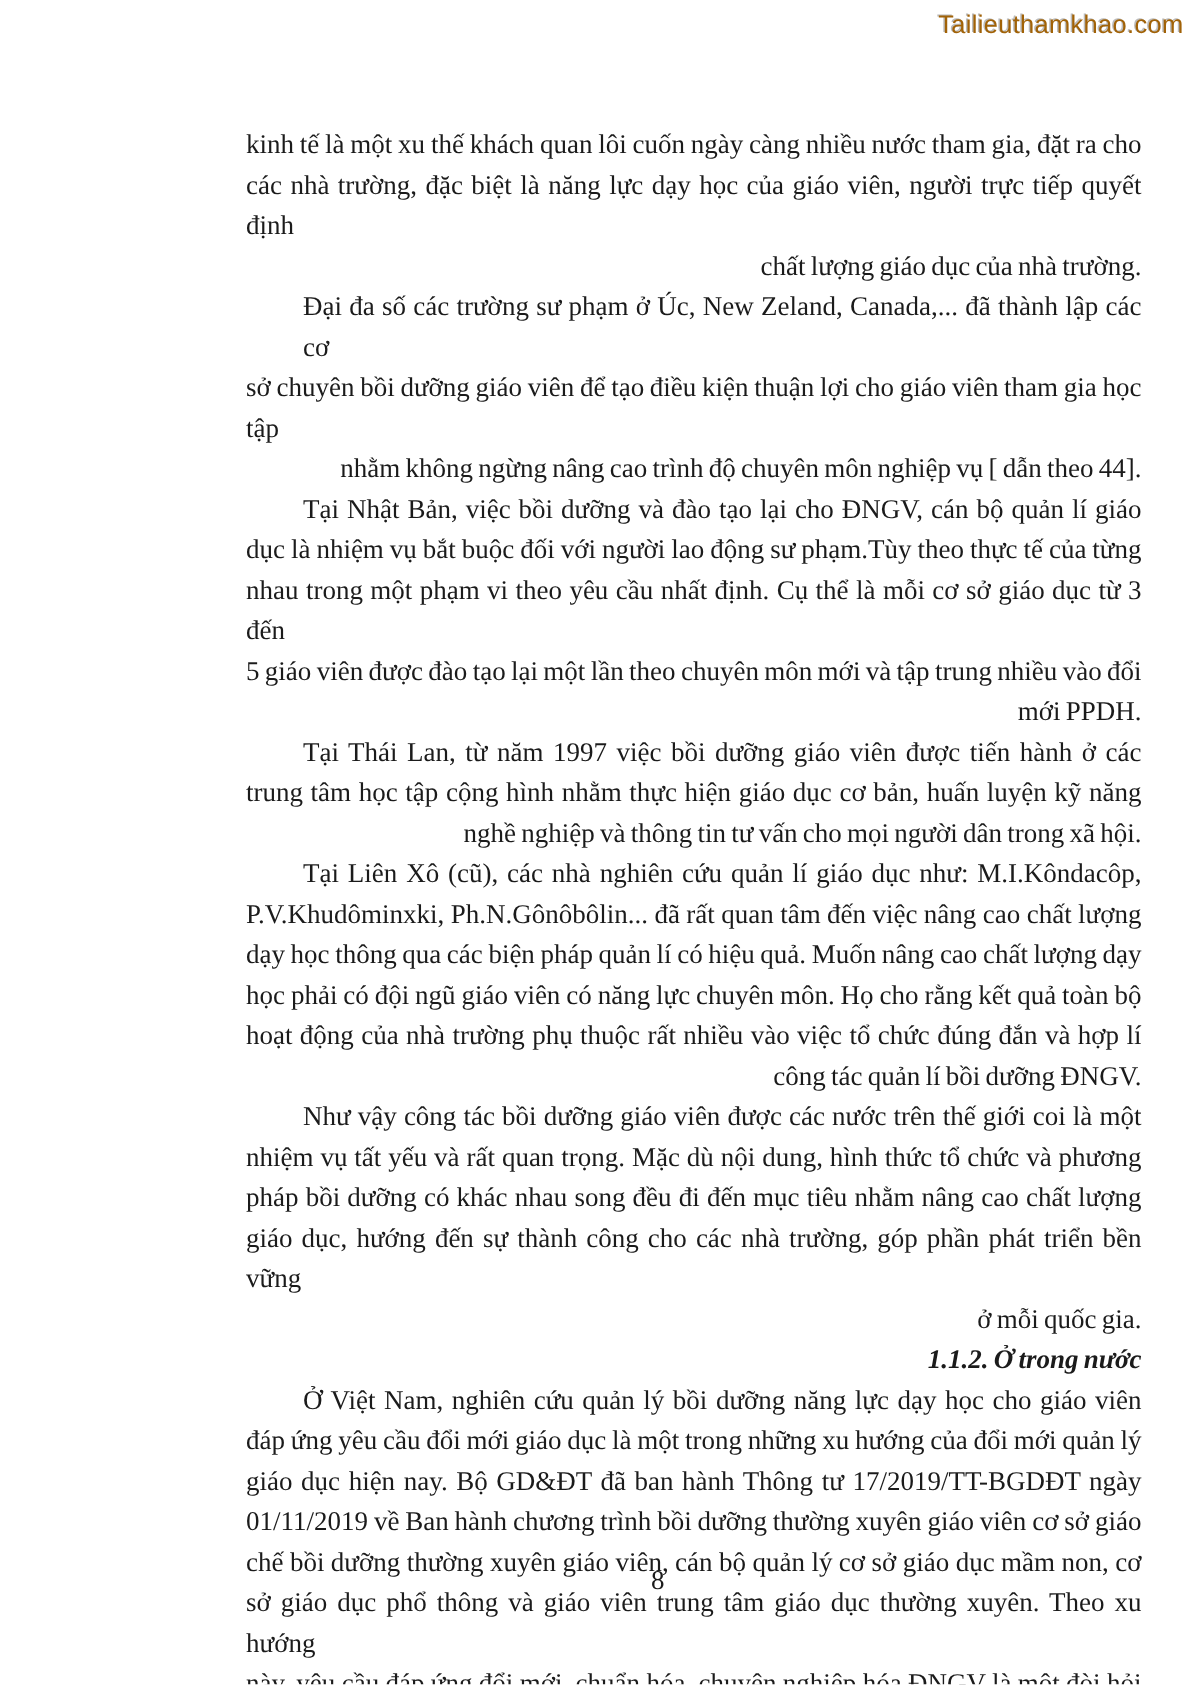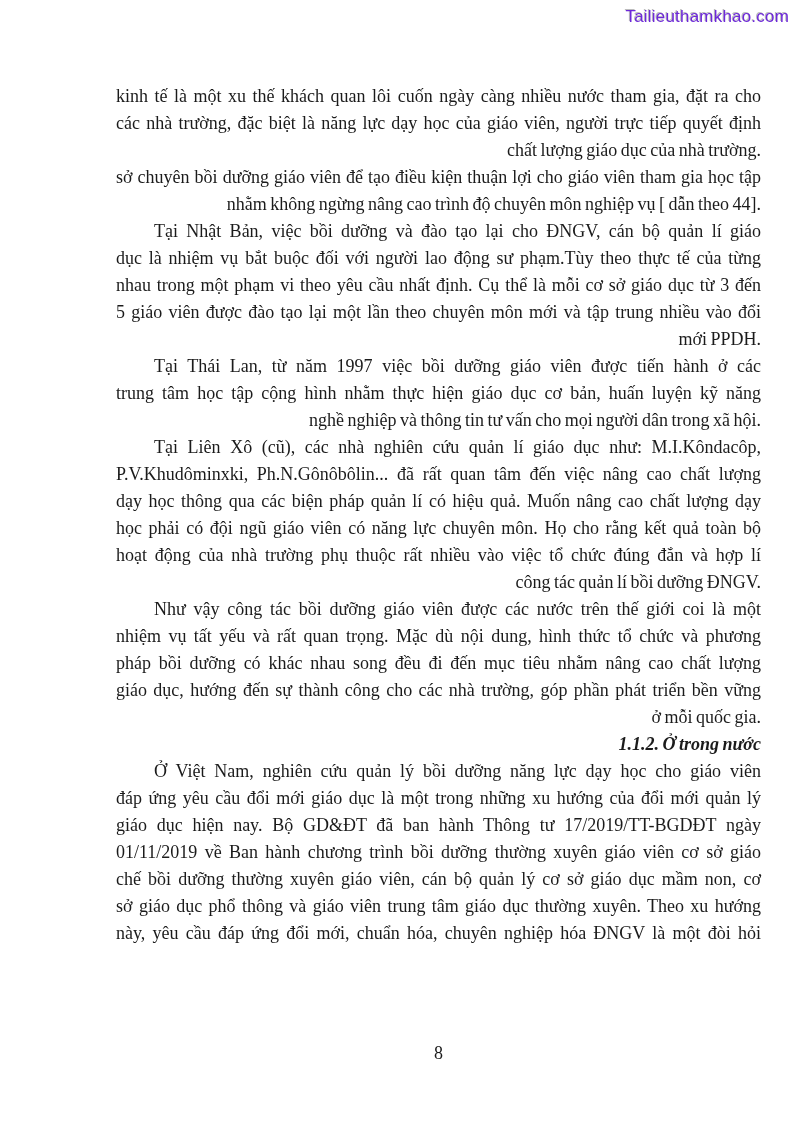--- a/index.html
+++ b/index.html
@@ -15,21 +15,21 @@
     overflow: hidden;
     font-family: "Liberation Serif", "DejaVu Serif", serif;
     color: #1b1b1b;
   }
   .watermark {
     position: absolute;
     top: 7px;
     right: 5px;
     font-family: "Liberation Sans", "DejaVu Sans", sans-serif;
     font-size: 17px;
-    color: #6d28d9;
+    color: #a16207;
     text-shadow: -1px -1px 0 #bcbcbc, 1px 1px 0 #ffffff;
     letter-spacing: 0.2px;
     user-select: none;
   }
   .doc-body {
     position: absolute;
     top: 83px;
     left: 116px;
     width: 645px;
   }
@@ -37,20 +37,21 @@
   .line {
     font-size: 18px;
     line-height: 27px;
     text-align: right;
     word-spacing: -1px;
     white-space: normal;
   }
   .line.fill {
     text-align: justify;
     text-align-last: justify;
+    margin-left: 48px;
   }
   .line.indent { padding-left: 38px; }
   .line.heading {
     font-weight: bold;
     font-style: italic;
   }
   .page-number {
     position: absolute;
     top: 1040px;
     left: 116px;
@@ -67,20 +68,21 @@
 <div class="page">
   <div class="watermark">Tailieuthamkhao.com</div>
 
   <div class="doc-body">
       <div class="paragraph">
         <div class="line fill">kinh tế là một xu thế khách quan lôi cuốn ngày càng nhiều nước tham gia, đặt ra cho</div>
         <div class="line fill">các nhà trường, đặc biệt là năng lực dạy học của giáo viên, người trực tiếp quyết định</div>
         <div class="line">chất lượng giáo dục của nhà trường.</div>
       </div>
       <div class="paragraph">
+        <div class="line fill indent">Đại đa số các trường sư phạm ở Úc, New Zeland, Canada,... đã thành lập các cơ</div>
         <div class="line fill">sở chuyên bồi dưỡng giáo viên để tạo điều kiện thuận lợi cho giáo viên tham gia học tập</div>
         <div class="line">nhằm không ngừng nâng cao trình độ chuyên môn nghiệp vụ [ dẫn theo 44].</div>
       </div>
       <div class="paragraph">
         <div class="line fill indent">Tại Nhật Bản, việc bồi dưỡng và đào tạo lại cho ĐNGV, cán bộ quản lí giáo</div>
         <div class="line fill">dục là nhiệm vụ bắt buộc đối với người lao động sư phạm.Tùy theo thực tế của từng</div>
         <div class="line fill">nhau trong một phạm vi theo yêu cầu nhất định. Cụ thể là mỗi cơ sở giáo dục từ 3 đến</div>
         <div class="line fill">5 giáo viên được đào tạo lại một lần theo chuyên môn mới và tập trung nhiều vào đổi</div>
         <div class="line">mới PPDH.</div>
       </div>

